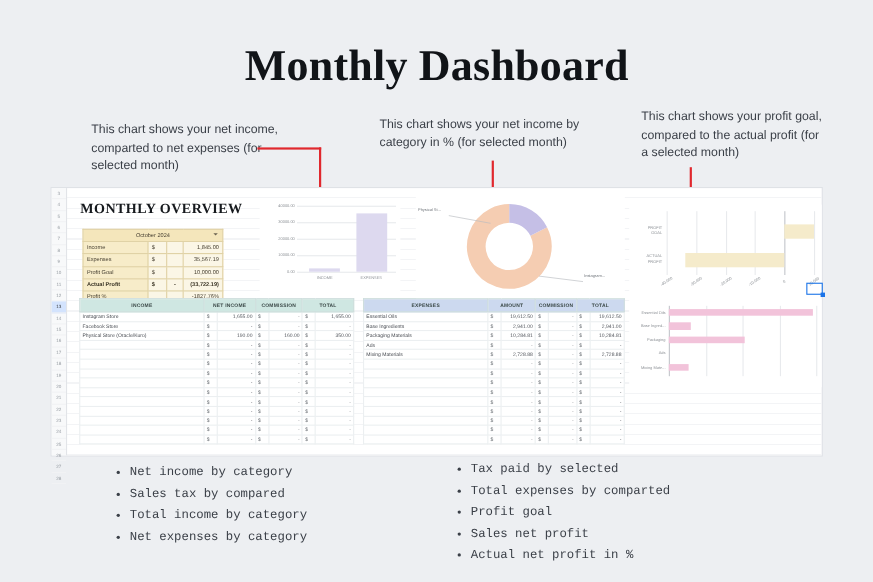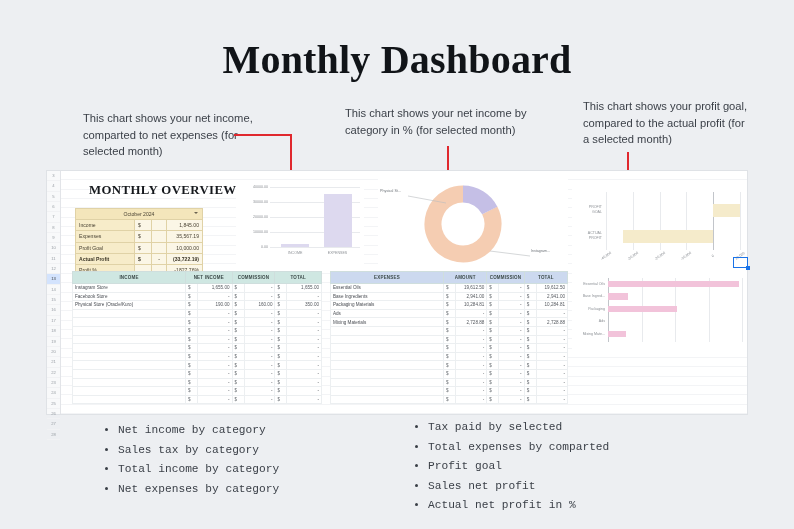--- a/index.html
+++ b/index.html
@@ -54,21 +54,21 @@
   
   .gridbg{
     position:absolute;left:13px;top:0;right:0;bottom:0;
     background:
       repeating-linear-gradient(to bottom, rgba(0,0,0,0) 0 8.35px, #f3f4f6 8.35px 9.35px);
   }
   
   .ov-title{
     position:absolute;left:73px;top:183px;
     font-family:"Liberation Serif", serif;
-    font-weight:bold;font-size:12.8px;letter-spacing:.4px;color:#16191d;margin-left:16px;
+    font-weight:bold;font-size:12.8px;letter-spacing:.4px;color:#16191d;
   }
   .ov-table{
     position:absolute;left:75px;top:208px;width:128px;
     border-collapse:collapse;font-size:5.1px;
     background:#f7ecc9;
   }
   .ov-table td{
     border:.5px solid #e0d2a6;padding:1px 3px;height:8.2px;color:#4a4334;
     white-space:nowrap;
   }
@@ -548,21 +548,21 @@
     <div class="cat-lbl" style="left: 0px; top: 47.2px; width: 33px;">Ads</div>
     <div class="bar" style="left: 36px; top: 58.6px; width: 18.2835px; height: 6.4px; background: rgb(242, 195, 218);"></div>
     <div class="cat-lbl" style="left: 0px; top: 59.6px; width: 33px;">Mixing Mate...</div>
   </div>
 
 <div class="cellcursor" style="left:733px;top:257px;"></div>
 
 <div class="blist" id="bullets-left">
     <ul>
       <li>Net income by category</li>
-      <li>Sales tax by category</li>
+      <li>Sales tax by compared</li>
       <li>Total income by category</li>
       <li>Net expenses by category</li>
     </ul>
   </div>
 <div class="blist" id="bullets-right">
     <ul>
       <li>Tax paid by selected</li>
       <li>Total expenses by comparted</li>
       <li>Profit goal</li>
       <li>Sales net profit</li>

